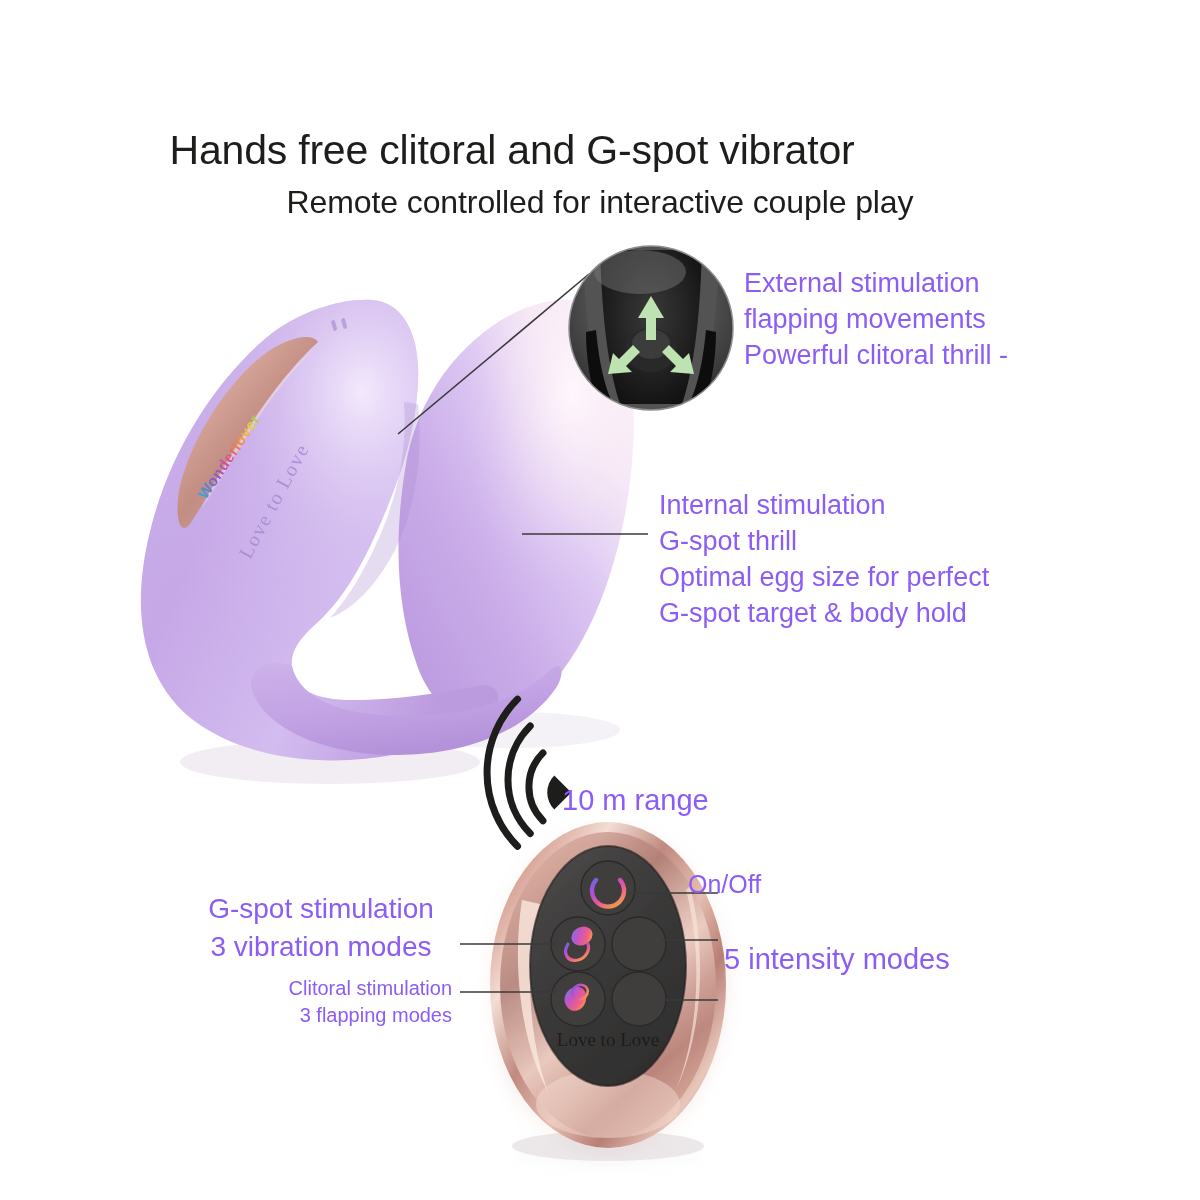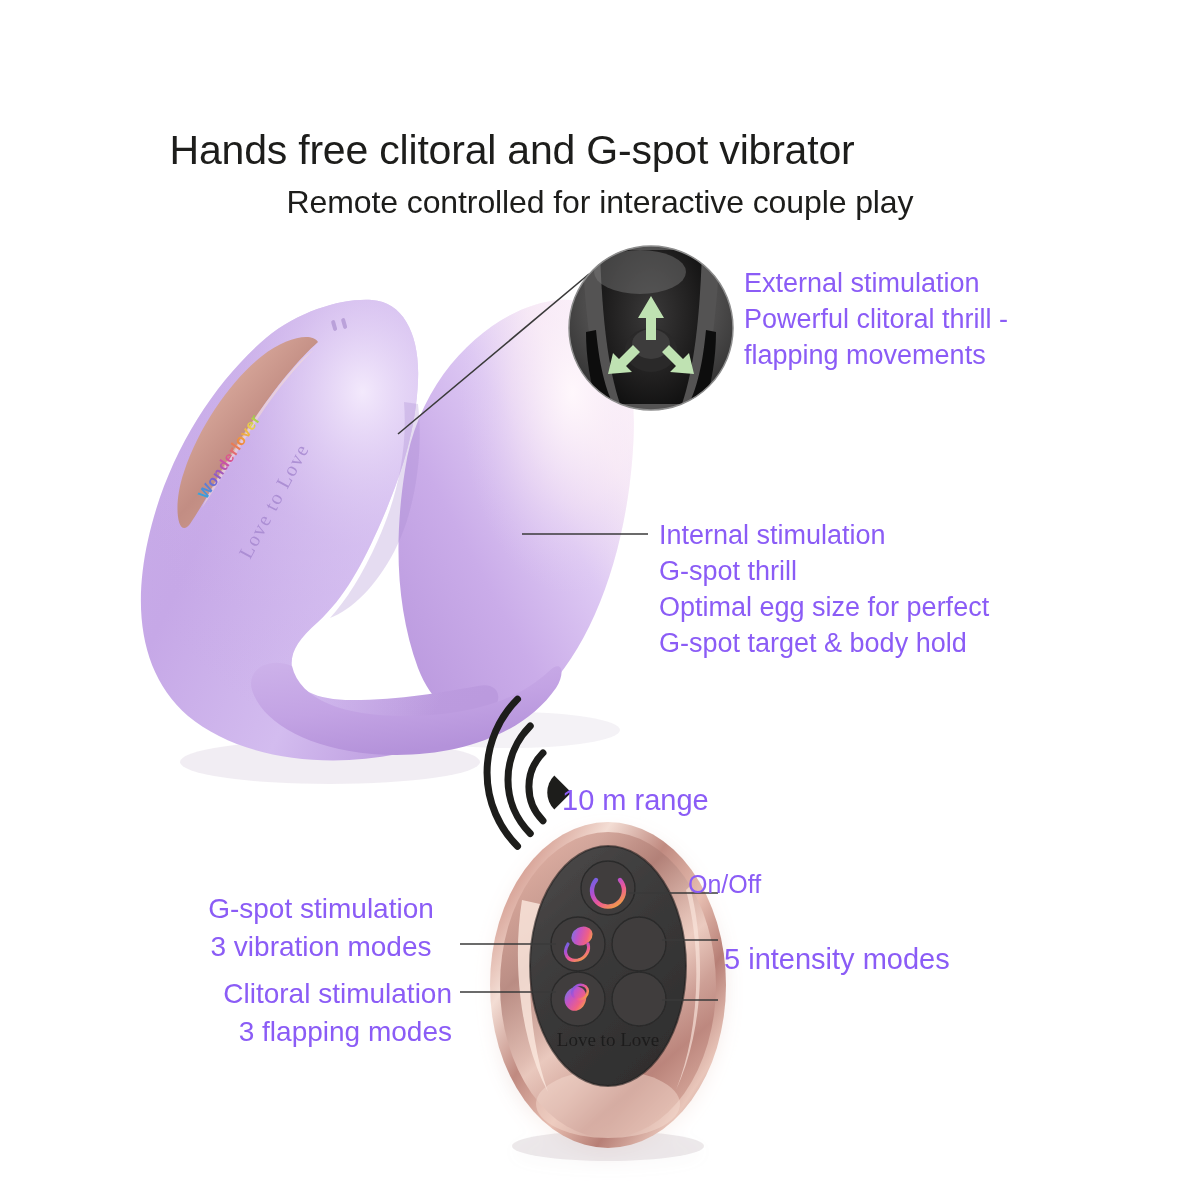--- a/index.html
+++ b/index.html
@@ -23,26 +23,26 @@
     position:absolute;left:0;top:185px;width:1200px;
     text-align:center;font-size:32px;font-weight:400;
     letter-spacing:-0.1px;color:#1d1d1b;line-height:1.12;
   }
 
   
   .callout{position:absolute;font-size:27px;line-height:1.33;color:#8b5cf6;white-space:nowrap;}
   .callout div{white-space:nowrap;}
 
   #external-text{left:744px;top:266px;}
-  #internal-text{left:659px;top:518px;}
+  #internal-text{left:659px;top:488px;}
   #range-label{left:562px;top:745px;font-size:29px;margin-top:36px;}
   #onoff-label{left:688px;top:868px;font-size:25px;text-align:right;}
   #intensity-label{left:724px;top:940px;font-size:29px;}
   #gspot-label{left:190px;top:890px;width:262px;text-align:center;font-size:28px;line-height:1.34;}
-  #clitoral-label{left:178px;top:975px;width:274px;text-align:right;font-size:28px;line-height:1.34;}
+  #clitoral-label{left:178px;top:975px;width:274px;text-align:right;font-size:20px;line-height:1.34;}
 
   
   #art{position:absolute;left:0;top:0;width:1200px;height:1200px;}
 </style>
 </head>
 <body>
 
 <div id="stage">
 
   <svg id="art" viewBox="0 0 1200 1200">
@@ -350,22 +350,22 @@
       <line x1="460" y1="944" x2="556" y2="944"></line>
       <line x1="460" y1="992" x2="556" y2="992"></line>
     </g>
   </svg>
 
   <div class="title">Hands free clitoral and G-spot vibrator</div>
   <div class="subtitle">Remote controlled for interactive couple play</div>
 
   <div class="callout" id="external-text">
     <div>External stimulation</div>
+    <div>flapping movements</div>
     <div>Powerful clitoral thrill -</div>
-    <div>flapping movements</div>
   </div>
 
   <div class="callout" id="internal-text">
     <div>Internal stimulation</div>
     <div>G-spot thrill</div>
     <div>Optimal egg size for perfect</div>
     <div>G-spot target &amp; body hold</div>
   </div>
 
   <div class="callout" id="range-label">10 m range</div>

